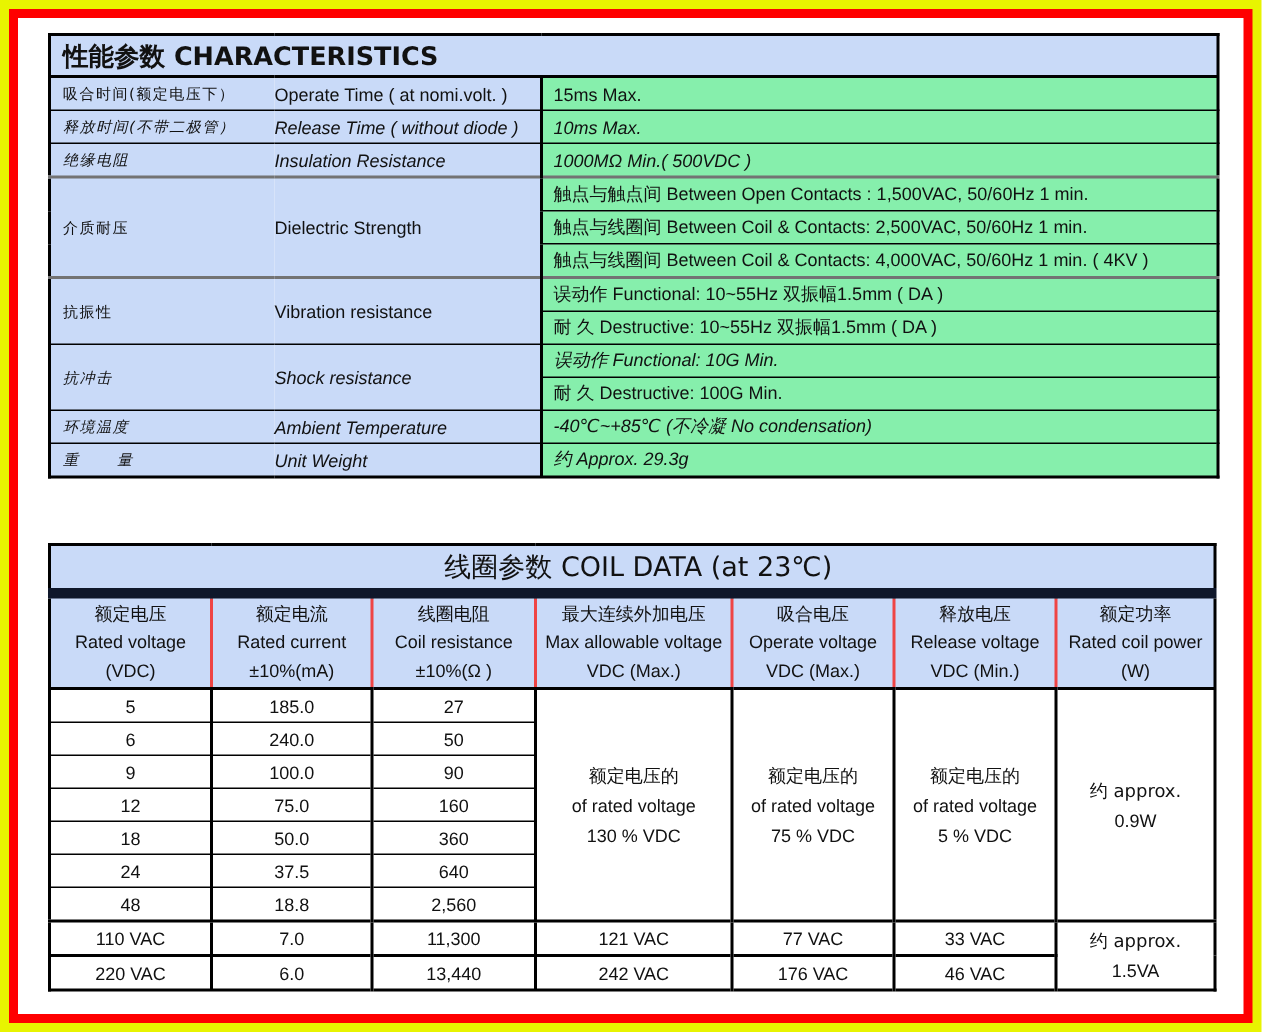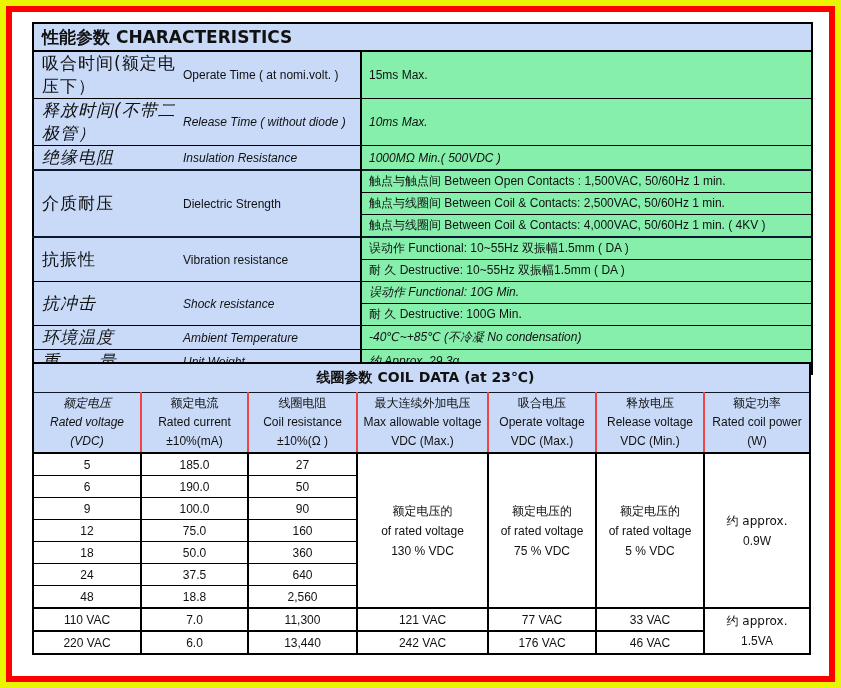--- a/index.html
+++ b/index.html
@@ -7,32 +7,32 @@
        font-family:"Liberation Sans","DejaVu Sans",sans-serif;color:#111;}
   .red{position:absolute;left:6px;top:6px;width:829px;height:676px;background:#ff0000;}
   .white{position:absolute;left:12px;top:12px;width:817px;height:664px;background:#fff;}
   table{border-collapse:collapse;position:absolute;table-layout:fixed;padding-left:32px;}
   td,th{padding:0;font-weight:normal;}
   .hdr{background:#c9daf8;}
   
   #t1{left:32px;top:22px;width:781px;border:2px solid #000;}
   #t1 .title td{height:26px;font-size:17px;font-weight:bold;padding-left:8px;border-bottom:2px solid #000;font-family:"DejaVu Sans",sans-serif;}
   #t1 td{font-size:12px;}
-  #t1 .cn{padding-left:8px;background:#c9daf8;letter-spacing:1px;font-family:"DejaVu Sans",sans-serif;font-size:17px;}
+  #t1 .cn{padding-left:8px;background:#c9daf8;letter-spacing:1px;font-family:"DejaVu Sans",sans-serif;font-size:10px;}
   #t1 .en{background:#c9daf8;margin-left:42px;}
   #t1 .val{background:#86efac;padding-left:7px;border-left:2px solid #000;}
   #t1 tr.r td{height:21px;}
-  #t1 tr.bt td{border-top:2px solid #0f172a;}
+  #t1 tr.bt td{border-top:2px solid #737373;}
   #t1 tr.bt1 td{border-top:1px solid #000;font-style:italic;}
   #t1 td.vb{border-top:1px solid #000;margin-top:14px;}
   
   #t2{left:32px;top:362px;width:779px;border:2px solid #000;border-bottom:2px solid #000;}
-  #t2 .title td{height:28px;font-size:14px;font-weight:bold;padding-left:8px;border-bottom:1px solid #0f172a;font-family:"DejaVu Sans",sans-serif;}
+  #t2 .title td{height:28px;font-size:18px;font-weight:normal;padding-left:8px;border-bottom:7px solid #0f172a;font-family:"DejaVu Sans",sans-serif;}
   #t2 th{background:#c9daf8;font-size:12px;line-height:19px;text-align:center;border-left:2px solid #ef4444;border-bottom:2px solid #000;padding:1px 0;}
-  #t2 th:first-child{border-left:none;font-style:italic;}
+  #t2 th:first-child{border-left:none;}
   #t2 td{font-size:12px;text-align:center;height:21px;border-left:2px solid #000;}
   #t2 td.first{border-left:none;}
   #t2 tr.dr td{border-top:1px solid #000;}
   #t2 td.merged{line-height:20px;vertical-align:middle;}
   #t2 tr.ac td{border-top:2px solid #000;}
   .cnf{font-family:"DejaVu Sans",sans-serif;}
 </style>
 </head>
 <body>
 
@@ -180,21 +180,21 @@
           <div>of rated voltage</div>
           <div>5 % VDC</div>
         </td>
     <td rowspan="7" class="merged">
           <div class="cnf">约  approx.</div>
           <div>0.9W</div>
         </td>
   </tr>
   <tr class="dr">
         <td class="first">6</td>
-        <td>190.0</td>
+        <td>240.0</td>
         <td>50</td>
       </tr>
   <tr class="dr">
         <td class="first">9</td>
         <td>100.0</td>
         <td>90</td>
       </tr>
   <tr class="dr">
         <td class="first">12</td>
         <td>75.0</td>

